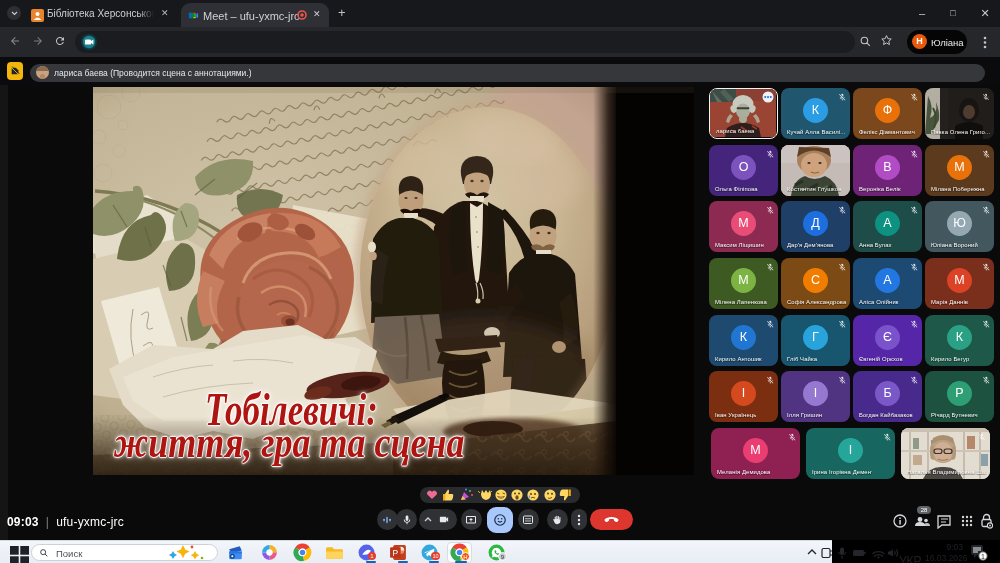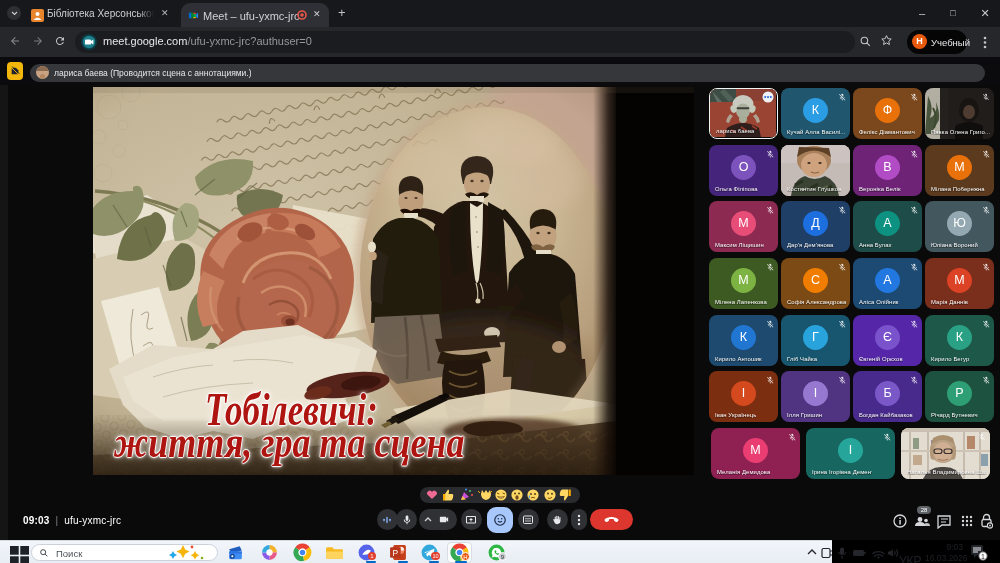--- a/index.html
+++ b/index.html
@@ -78,30 +78,29 @@
   <svg class="abs" style="left:54px;top:8px" width="12" height="12" viewBox="0 0 24 24">
       <path fill="#c4c7ca" d="M17.65 6.35A8 8 0 1 0 19.73 14h-2.08a6 6 0 1 1-1.41-6.24L13 11h7V4z"></path>
     </svg>
   <div class="urlpill"></div>
   <svg class="abs" style="left:81px;top:7px" width="16" height="16" viewBox="0 0 16 16">
       <circle cx="8" cy="8" r="8" fill="#0d3a42"></circle>
       <circle cx="8" cy="8" r="6.2" fill="#1d7f8c"></circle>
       <rect x="4" y="5.4" width="6" height="5.2" rx="1.2" fill="#fff"></rect>
       <path d="M10 7 l2.4 -1.6 v5.2 L10 9z" fill="#fff"></path>
     </svg>
-  <div class="abs" style="left:103px;top:8px;font-size:11px;color:#e7e9ec">meet.google.com<span style="color:#94989d">/ufu-yxmc-jrc?authuser=0</span></div>
   <svg class="abs" style="left:859px;top:8px" width="13" height="13" viewBox="0 0 24 24">
       <path fill="none" stroke="#c4c7ca" stroke-width="2" d="M10 4a6 6 0 1 1 0 12 6 6 0 0 1 0-12zm4.5 10.5L20 20"></path>
     </svg>
   <svg class="abs" style="left:880px;top:7px" width="13" height="13" viewBox="0 0 24 24">
       <path fill="none" stroke="#c4c7ca" stroke-width="1.8" d="M12 3l2.6 5.6 6.1.7-4.5 4.2 1.2 6-5.4-3-5.4 3 1.2-6L3.3 9.3l6.1-.7z"></path>
     </svg>
   <div class="abs" style="left:907px;top:3px;width:60px;height:24px;border-radius:12px;background:#050506"></div>
   <div class="abs" style="left:912px;top:7px;width:15px;height:15px;border-radius:50%;background:#e8590c;color:#fff;font-size:9px;font-weight:bold;text-align:center;line-height:15px">H</div>
-  <div class="abs" style="left:931px;top:10px;font-size:9.5px;color:#e9eaec">Учебный</div>
+  <div class="abs" style="left:931px;top:10px;font-size:9.5px;color:#e9eaec">Юліана</div>
   <svg class="abs" style="left:983px;top:9px" width="4" height="13" viewBox="0 0 4 13">
       <circle cx="2" cy="2" r="1.3" fill="#c4c7ca"></circle>
       <circle cx="2" cy="6.5" r="1.3" fill="#c4c7ca"></circle>
       <circle cx="2" cy="11" r="1.3" fill="#c4c7ca"></circle>
     </svg>
 </div>
 
 <div id="notif">
   <div class="abs" style="left:7px;top:5px;width:16px;height:18px;border-radius:4px;background:#f3b70c"></div>
   <svg class="abs" style="left:10px;top:9px" width="10" height="10" viewBox="0 0 24 24">
@@ -617,21 +616,21 @@
 <rect x="43" y="21" width="8" height="4.5" rx="2.2" fill="none" stroke="#3a3230" stroke-width="1.2"></rect>
 <path d="M37 31 q5 2.5 10 0" stroke="#a07860" stroke-width="1.2" fill="none"></path>
 <path d="M22 51 q6 -13 20 -12 q14 -1 20 12z" fill="#4a4642"></path>
 </svg>
 <svg class="mic" width="8" height="8" viewBox="0 0 24 24">
         <path fill="rgba(255,255,255,.8)" d="M15 11V5a3 3 0 0 0-6 0v.18l6 6zM19 11h-1.7a5.3 5.3 0 0 1-.4 2l1.3 1.3c.5-1 .8-2.1.8-3.3zM4.3 3 3 4.3l6 6V11a3 3 0 0 0 4.2 2.8l1.4 1.4A5.3 5.3 0 0 1 6.7 11H5c0 3.4 2.7 6.2 6 6.7V21h2v-3.3c.8-.1 1.6-.4 2.3-.8l4.4 4.4 1.3-1.3z"></path>
       </svg>
 <div class="nm" style="max-width:80px">Наталья Владимировна Ша...</div>
     </div>
 
-  <div class="abs" style="left:23px;top:430px;font-size:10px;color:#fff;font-weight:bold;letter-spacing:.2px">09:03 <span style="color:#7e8184;font-weight:normal">&nbsp;|&nbsp;</span> <span style="font-weight:normal">ufu-yxmc-jrc</span></div>
+  <div class="abs" style="left:7px;top:430px;font-size:12px;color:#fff;font-weight:bold;letter-spacing:.2px">09:03 <span style="color:#7e8184;font-weight:normal">&nbsp;|&nbsp;</span> <span style="font-weight:normal">ufu-yxmc-jrc</span></div>
 
   <div class="abs" style="left:420px;top:402px;width:160px;height:15.5px;border-radius:8px;background:#2a2b2e"><svg width="160" height="15.5" viewBox="0 0 160 15.5">
         <path d="M12 12 l-4.2-4.0 a2.6 2.6 0 1 1 4.2-3 a2.6 2.6 0 1 1 4.2 3z" fill="#f06a93"></path>
         <path d="M25 7 l3-4.5 q1.5 0 1 2.5 l-.5 2 h4 q1.5 .5 0 5 q-.5 1.5 -2 1.5 h-5.5z" fill="#fdd663"></path>
         <rect x="23" y="7" width="2.3" height="6.5" fill="#f9ab00"></rect>
         <path d="M41 13 l3-8 5 5z" fill="#c84fd8"></path>
         <path d="M41 13 l1.5-4 3.5 3.5z" fill="#f6c445"></path>
         <circle cx="50" cy="4" r="1" fill="#4bc26b"></circle>
         <circle cx="46" cy="2.5" r="1" fill="#4596f7"></circle>
         <circle cx="52" cy="8" r="1" fill="#ef5350"></circle>

